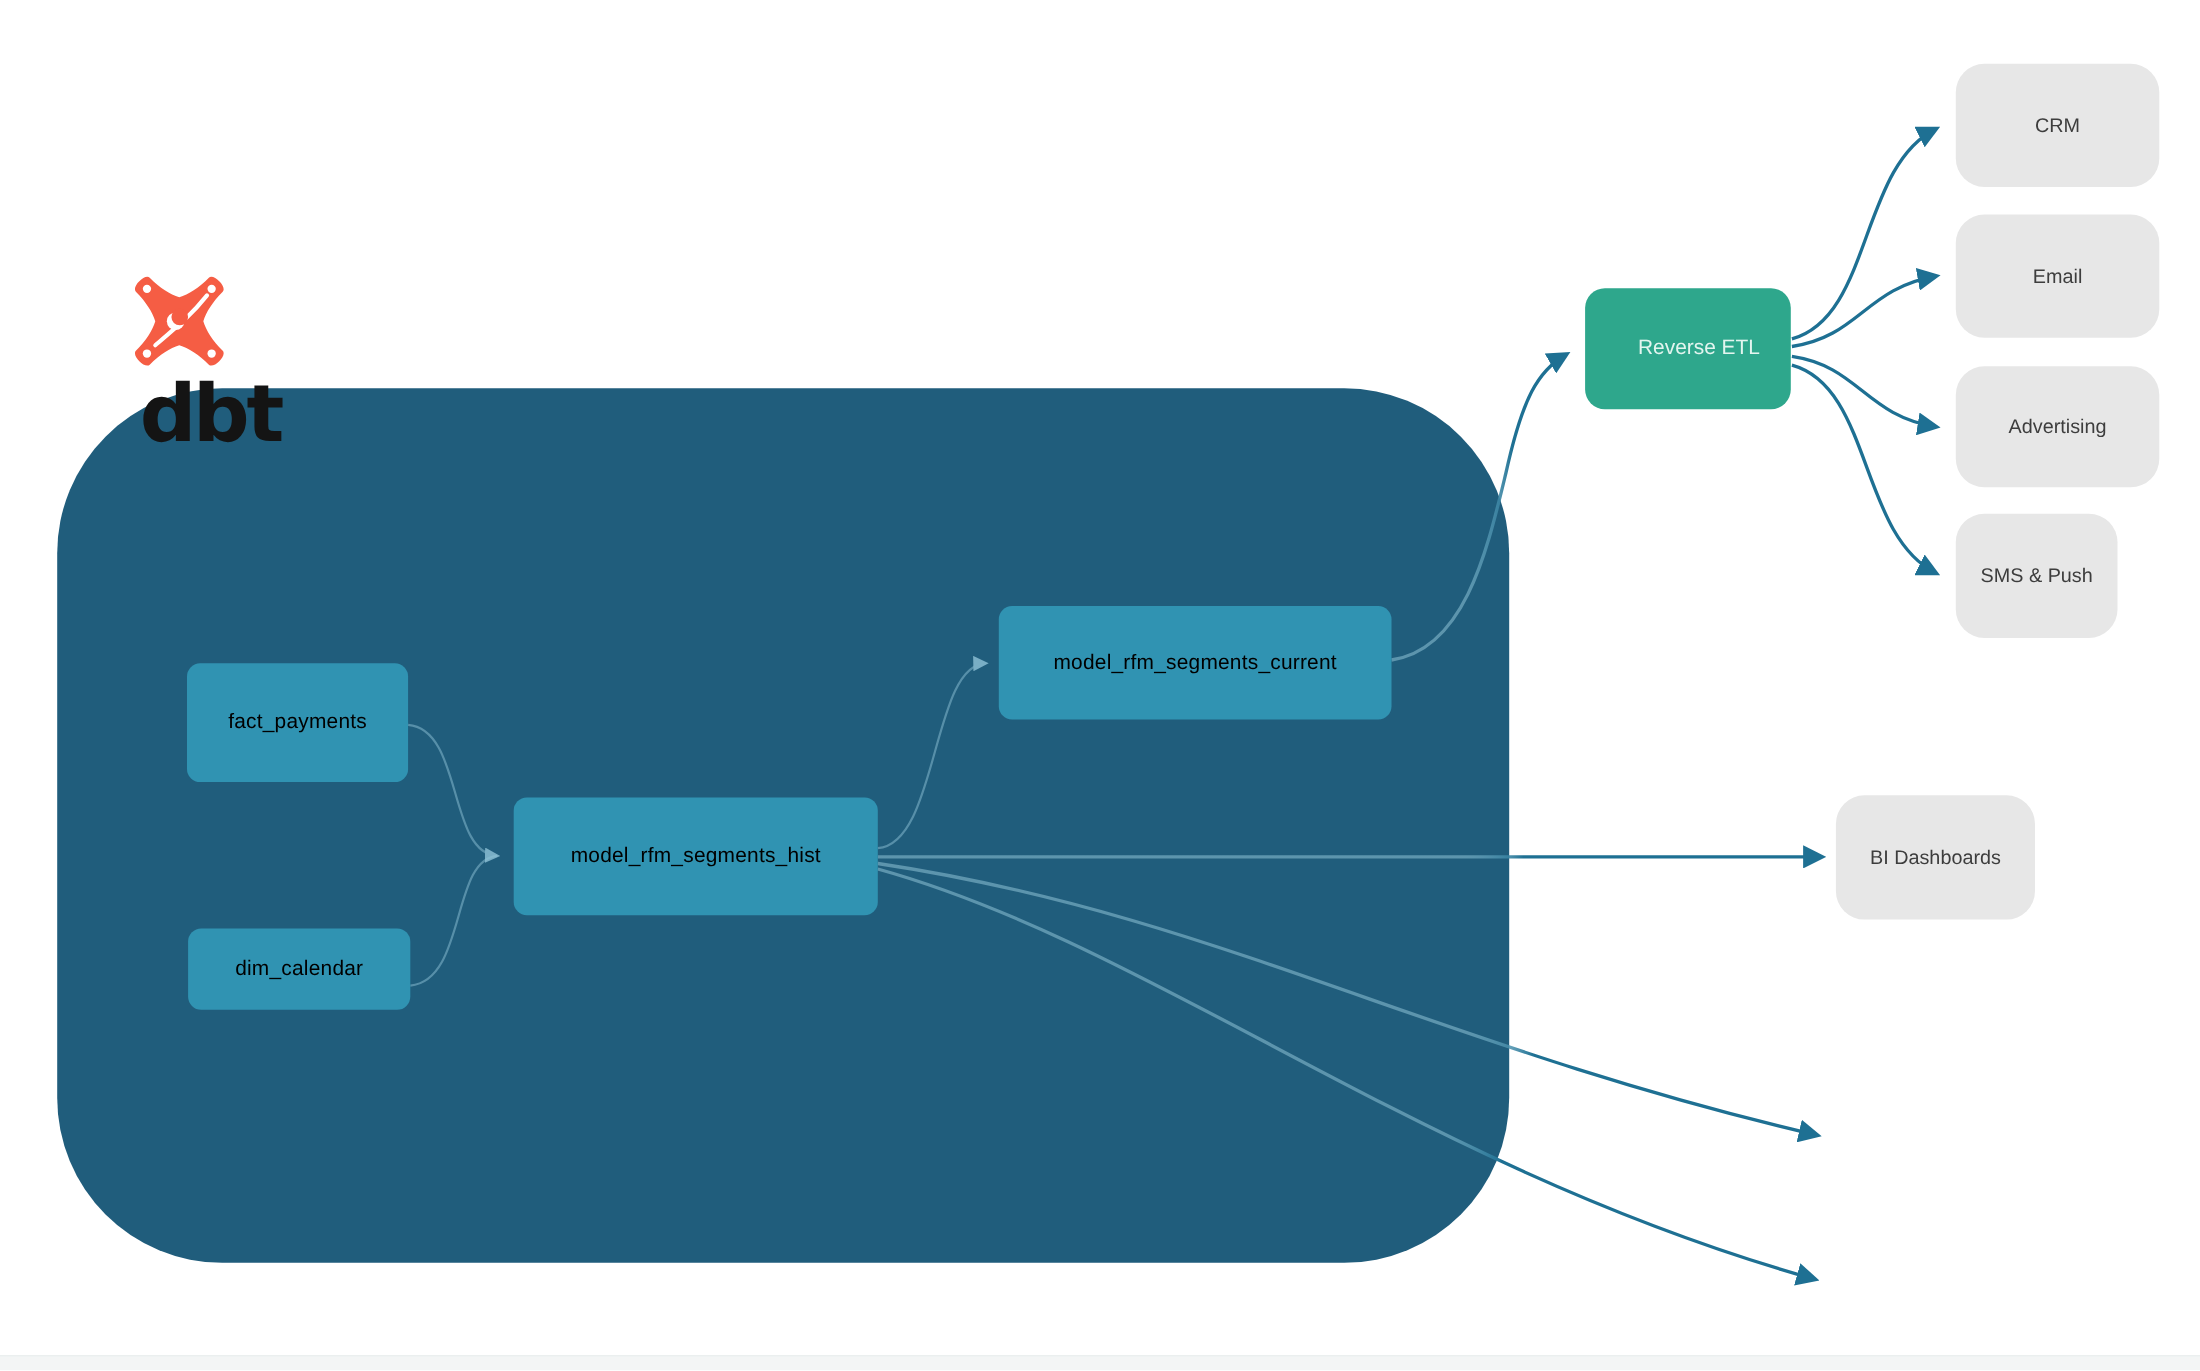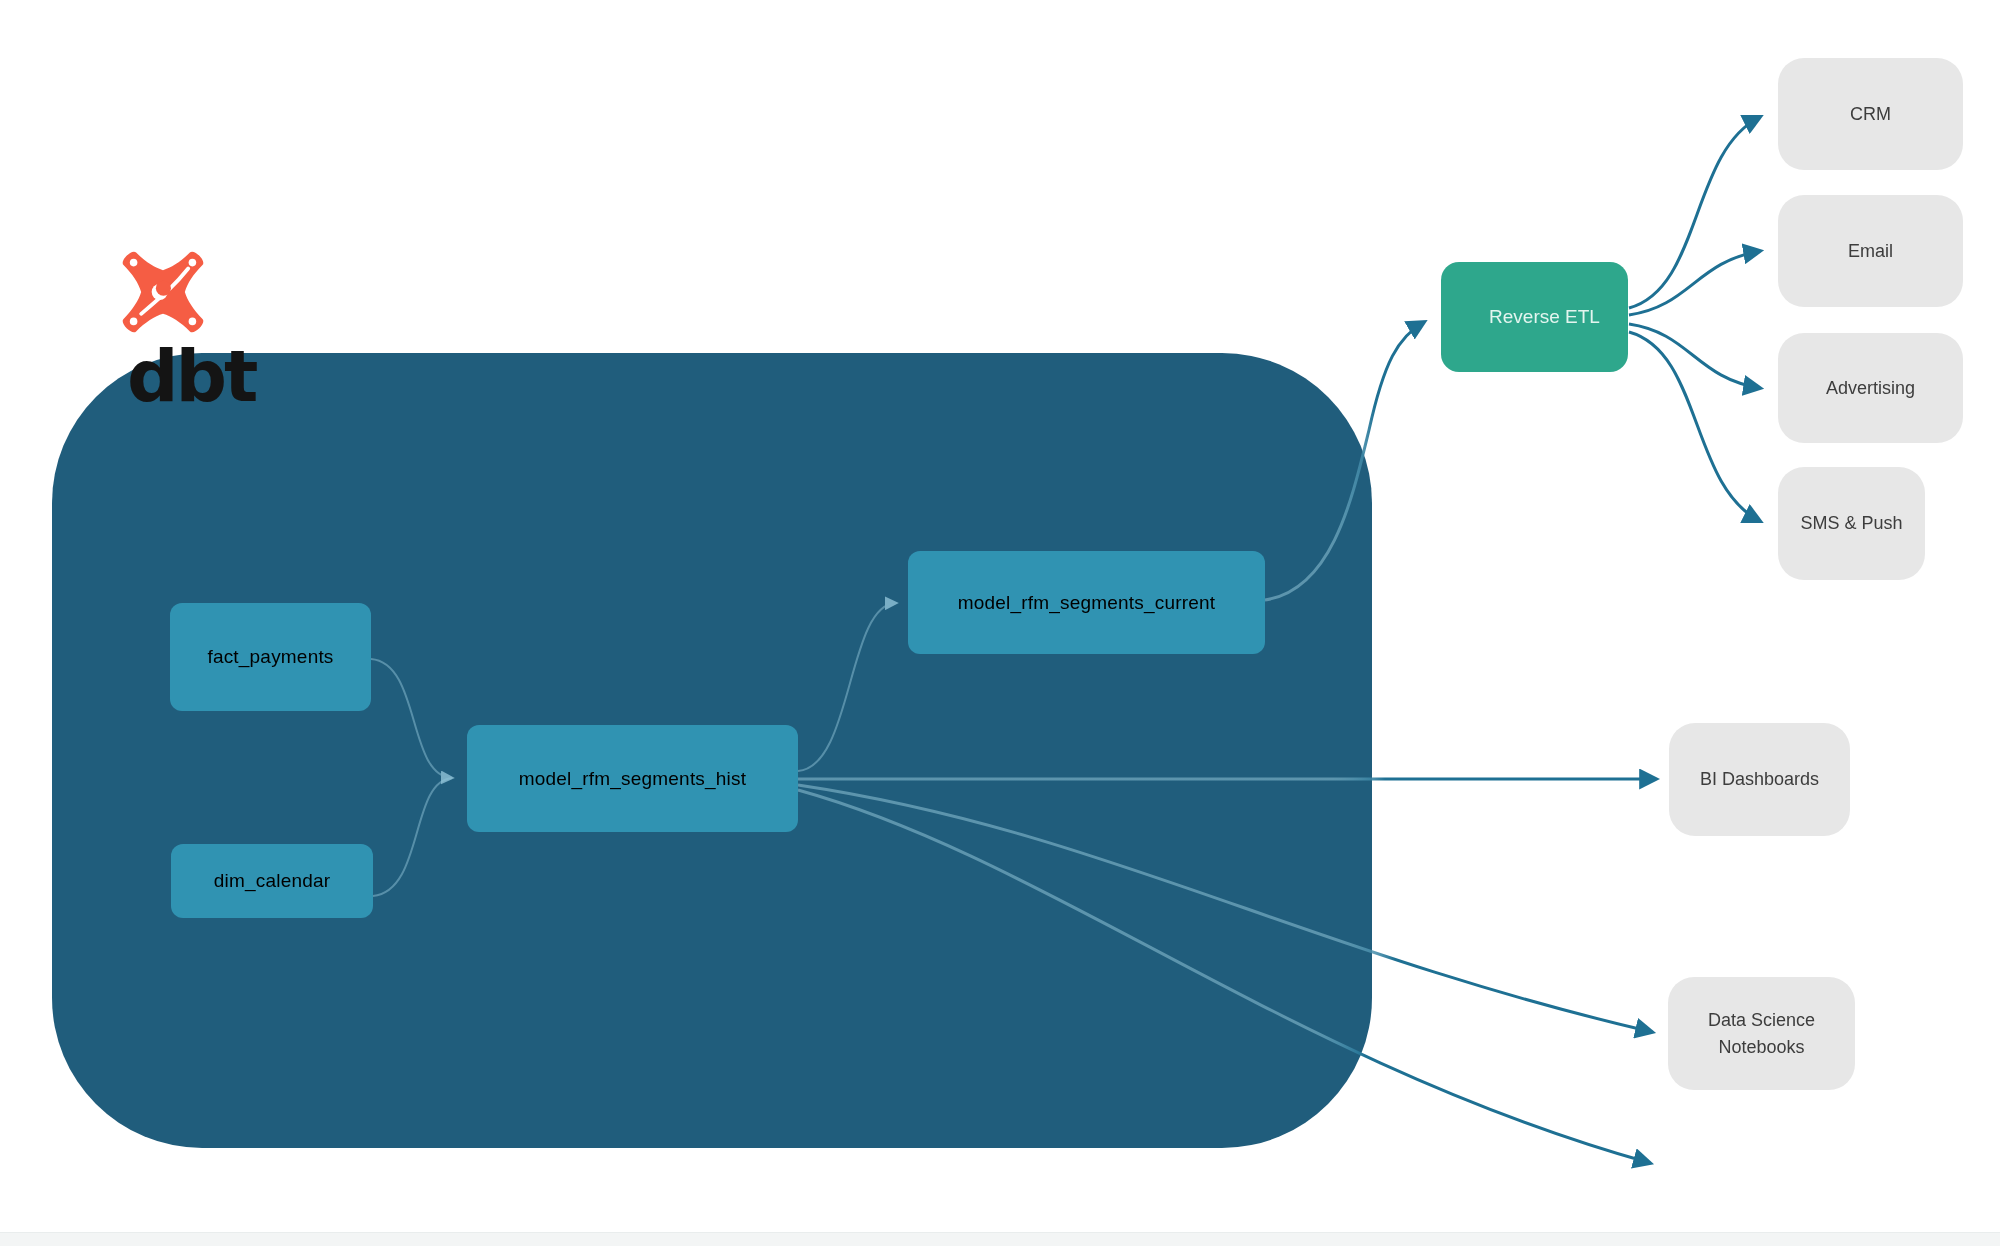--- a/index.html
+++ b/index.html
@@ -24,21 +24,21 @@
     background: var(--container, #205d7c);
     border-radius: 150px;
     z-index: 1;
   }
   .node {
     position: absolute;
     z-index: 3;
     display: flex;
     align-items: center;
     justify-content: center;
-    text-align: center;
+    text-align: right;
     box-sizing: border-box;
   }
   .node-teal {
     background: var(--node, #3093b2);
     color: #000000;
     border-radius: 12px;
     font-size: 19px;
     letter-spacing: .2px;
   }
   .node-green {
@@ -194,18 +194,15 @@
   <div class="node node-gray n-adv">
     <span>Advertising</span>
   </div>
   <div class="node node-gray n-sms">
     <span>SMS &amp; Push</span>
   </div>
 
   <div class="node node-gray n-bi">
     <span>BI Dashboards</span>
   </div>
-  <div class="node node-gray n-ds">
-    <span>Data Science Notebooks</span>
-  </div>
 
   <div class="bottom-strip"></div>
 </div>
 
 </body></html>

